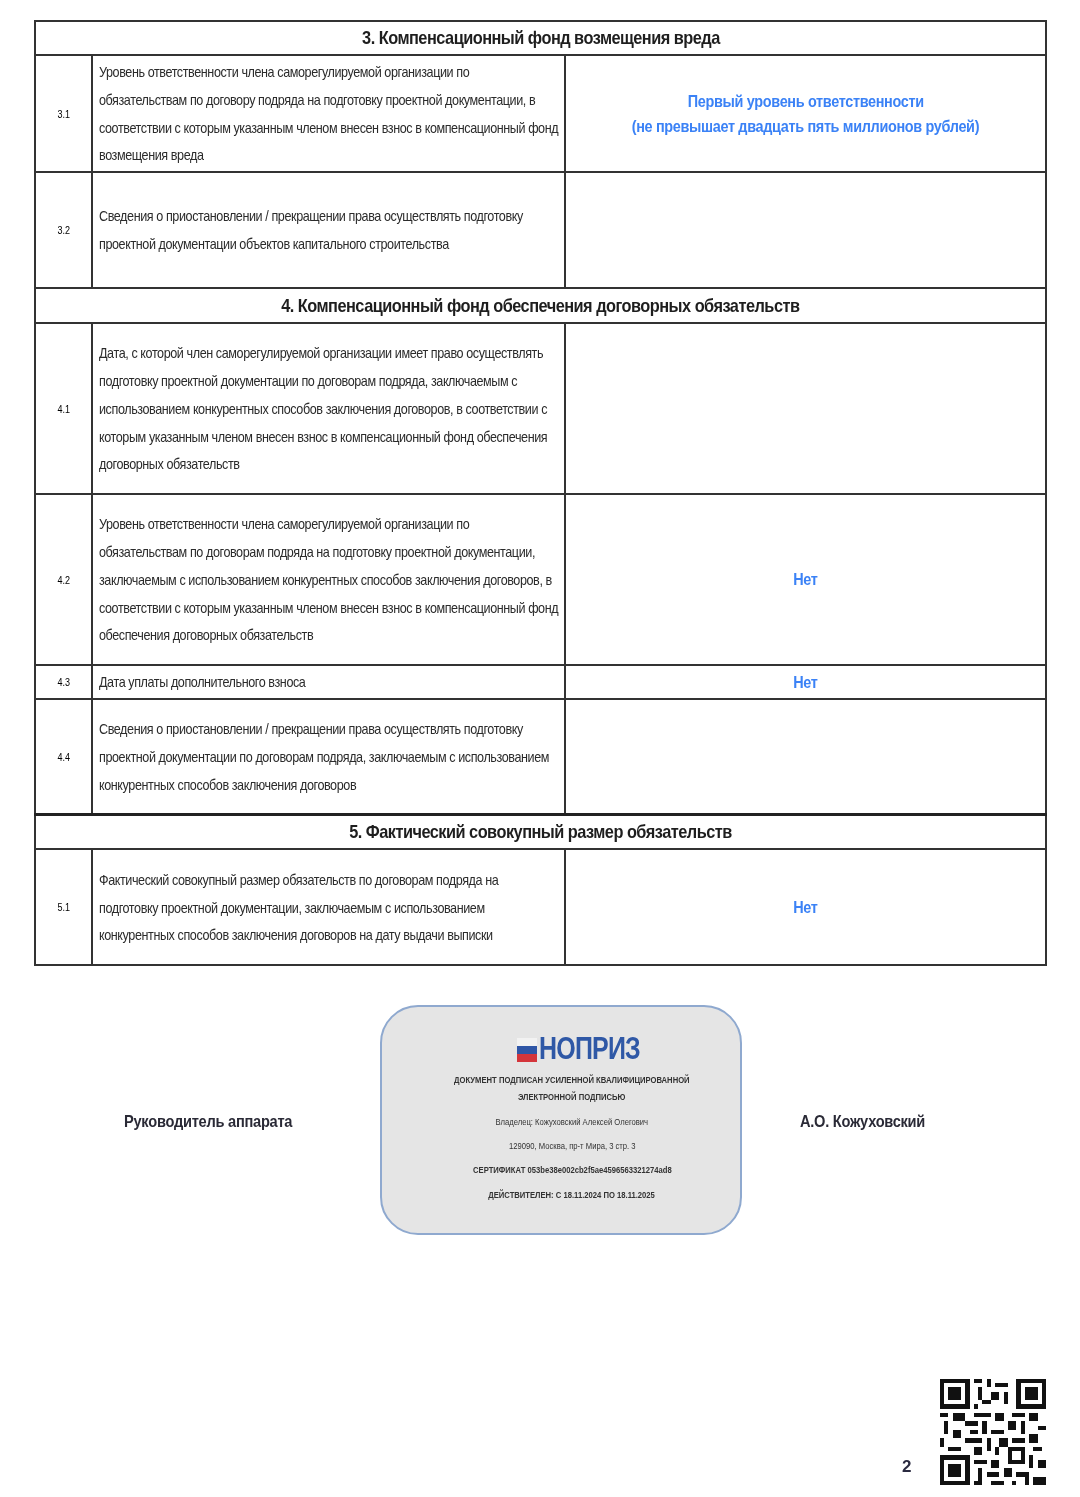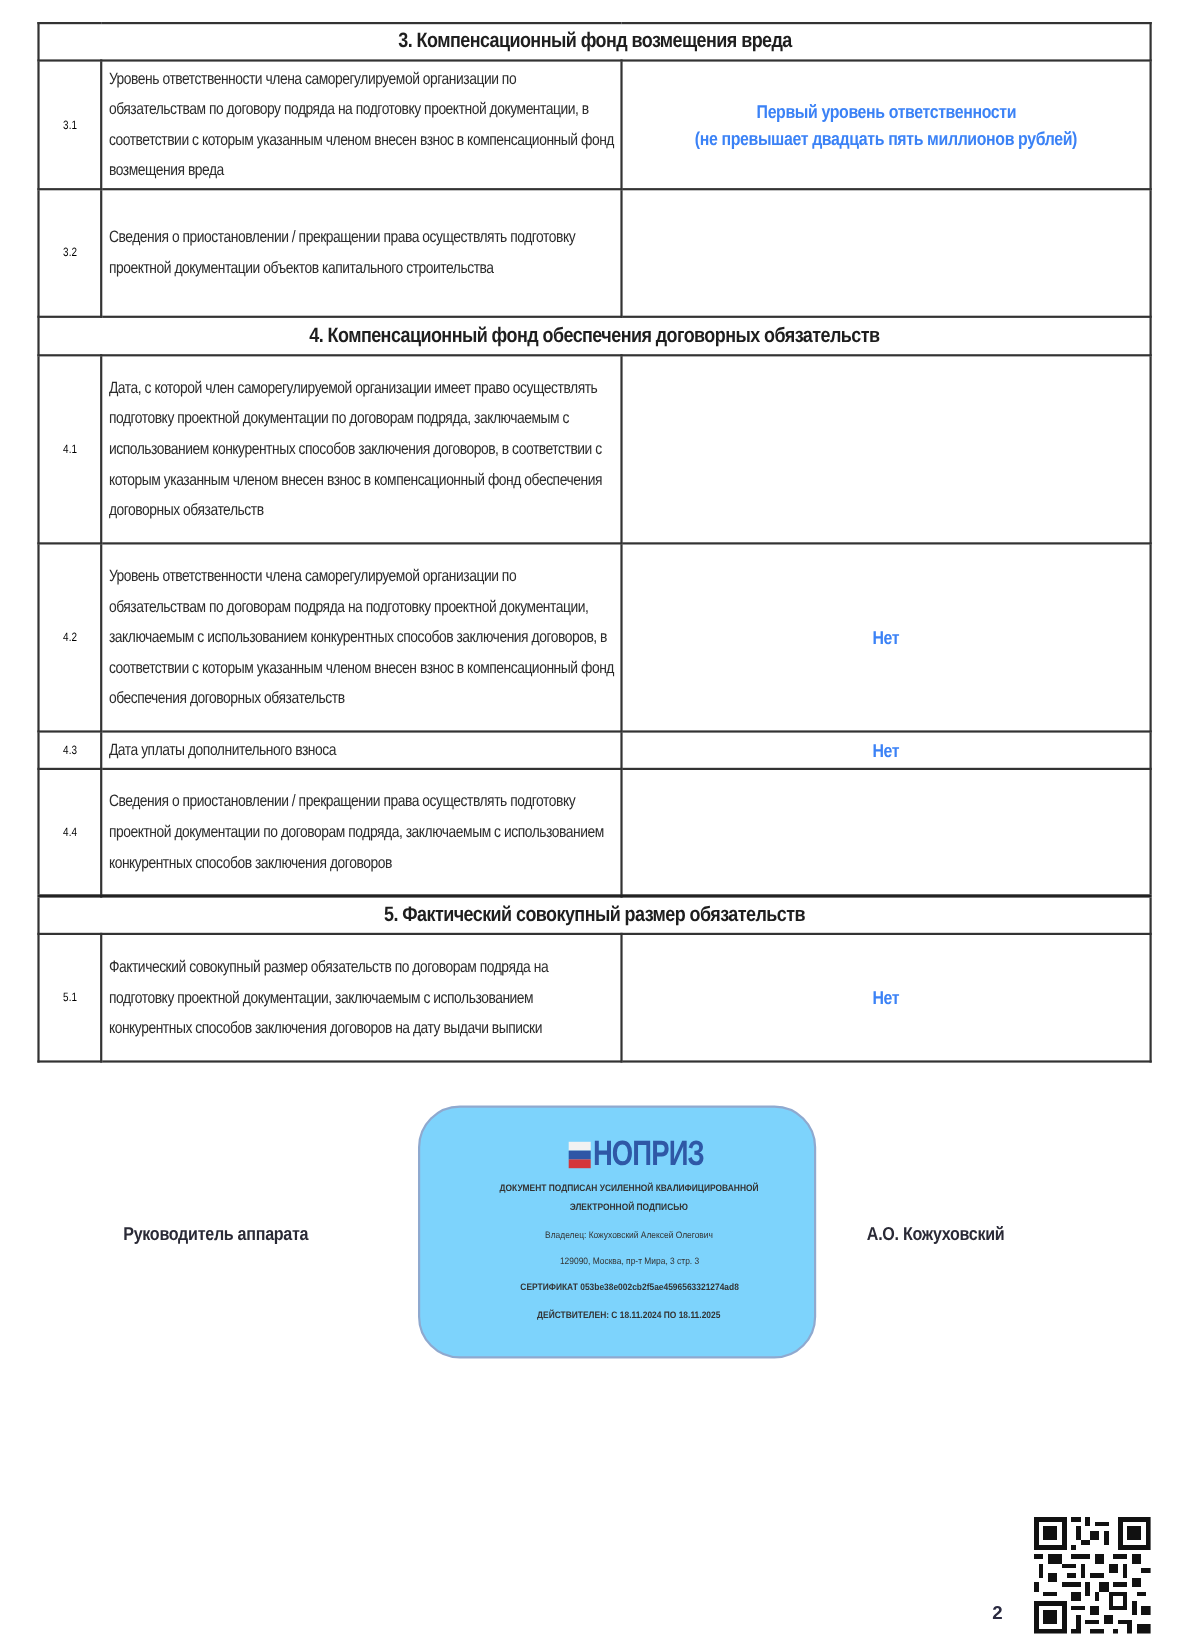--- a/index.html
+++ b/index.html
@@ -36,30 +36,30 @@
       width: 119%; white-space: normal;
     }
     .val-cell {
       text-align: center; font-size: 17px; font-weight: bold; color: #3b82f6;
       letter-spacing: -0.4px; line-height: 25px;
     }
     .val-text { display: inline-block; transform: scaleX(0.85); }
 
     .footer-left, .footer-right {
       position: absolute; top: 1112px; font-weight: bold; font-size: 17px;
-      color: #2a2a36; letter-spacing: -0.3px;
+      color: #2a2a36; letter-spacing: -0.3px; margin-left: 12px;
     }
     .footer-left { left: 112px; }
     .footer-right { left: 788px; }
     .footer-left span, .footer-right span { display: inline-block; transform: scaleX(0.86); transform-origin: left center; }
 
     .stamp {
       position: absolute; left: 380px; top: 1005px; width: 362px; height: 230px;
       border: 2px solid #8fa9cf; border-radius: 38px; box-sizing: border-box;
-      text-align: center; background: #7dd3fc;
+      text-align: center; background: #e5e5e5;
     }
     .stamp-logo {
       position: absolute; left: 135px; top: 20px; height: 38px; display: flex; align-items: flex-end;
     }
     .flag {
       width: 20px; height: 24px; display: flex; flex-direction: column; margin-right: 2px; margin-bottom: 3px;
     }
     .flag div { flex: 1; }
     .flag .w { background: #f2f2f2; }
     .flag .b { background: #2f56a6; }

